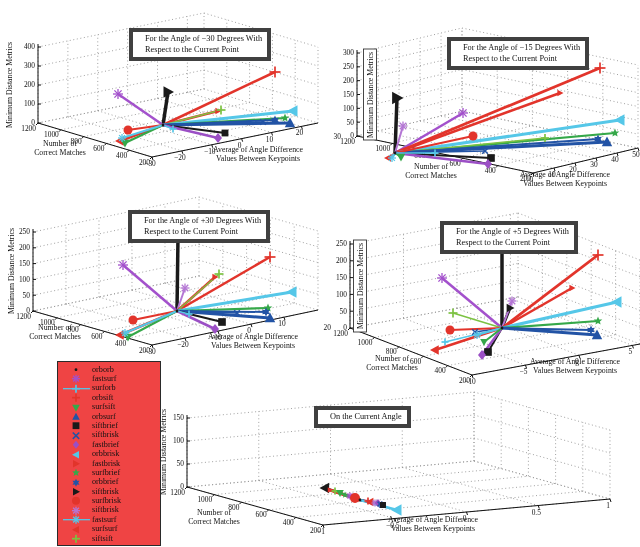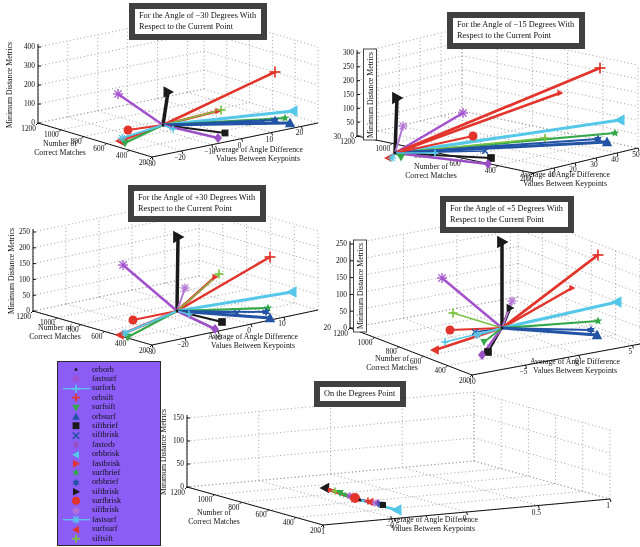--- a/index.html
+++ b/index.html
@@ -1,24 +1,24 @@
 <!DOCTYPE html>
 <html><head>
 <meta charset="utf-8">
 <style>
   html,body{margin:0;padding:0;background:#fff;}
   #stage{position:relative;width:640px;height:547px;background:#ffffff;
          font-family:"Liberation Serif", "DejaVu Serif", serif;overflow:hidden;}
   #fig{position:absolute;left:0;top:0;}
   #fig text{fill:#111;font-family:"Liberation Serif","DejaVu Serif",serif;}
-  .tbox{position:absolute;border:6px solid #404040;background:#fff;
-        padding:2px 5px 1px 4px;font-size:8.3px;line-height:1.32;color:#111;white-space:nowrap;}
+  .tbox{position:absolute;border:4px solid #404040;background:#fff;
+        padding:2px 5px 1px 12px;font-size:8.3px;line-height:1.32;color:#111;white-space:nowrap;margin-top:25px;}
   .tbox span{display:block;}
   #legend{position:absolute;left:57px;top:361px;width:104px;box-sizing:border-box;
-          border:1px solid #2a2a2a;background:#8b5cf6;padding:3px 0 2px 2px;}
+          border:1px solid #2a2a2a;background:#ef4444;padding:3px 0 2px 2px;}
   .lrow{display:flex;align-items:center;height:9.4px;}
   .lrow svg{flex:0 0 32px;height:9.4px;}
   .lrow span{font-size:8.2px;color:#111;line-height:1;}
 </style>
 </head>
 <body>
 
 <div id="stage">
   <svg id="fig" width="640" height="547" viewBox="0 0 640 547">
       <g>
@@ -844,21 +844,21 @@
   </div>
   <div class="tbox" id="t3" style="left:128px;top:185px">
     <span>For the Angle of +30 Degrees With</span>
     <span>Respect to the Current Point</span>
   </div>
   <div class="tbox" id="t4" style="left:440px;top:196px">
     <span>For the Angle of +5 Degrees With</span>
     <span>Respect to the Current Point</span>
   </div>
   <div class="tbox" id="t5" style="left:314px;top:381px">
-    <span>On the Degrees Point</span>
+    <span>On the Current Angle</span>
   </div>
 
   <div id="legend">
       <div class="lrow">
         <svg viewBox="0 0 32 9.4">
           <g>
             <circle cx="16" cy="4.7" r="1.4" fill="#1a1a1a"></circle>
           </g>
         </svg>
         <span>orborb</span>
@@ -925,21 +925,21 @@
           </g>
         </svg>
         <span>siftbrisk</span>
       </div>
       <div class="lrow">
         <svg viewBox="0 0 32 9.4">
           <g>
             <polygon points="16,0.7000000000000002 19.2,4.7 16,8.7 12.8,4.7" fill="#9b4fc5"></polygon>
           </g>
         </svg>
-        <span>fastorb</span>
+        <span>fastbrief</span>
       </div>
       <div class="lrow">
         <svg viewBox="0 0 32 9.4">
           <g>
             <polygon points="12,4.7 19,0.9000000000000004 19,8.5" fill="#55c7e8"></polygon>
           </g>
         </svg>
         <span>orbbrisk</span>
       </div>
       <div class="lrow">

